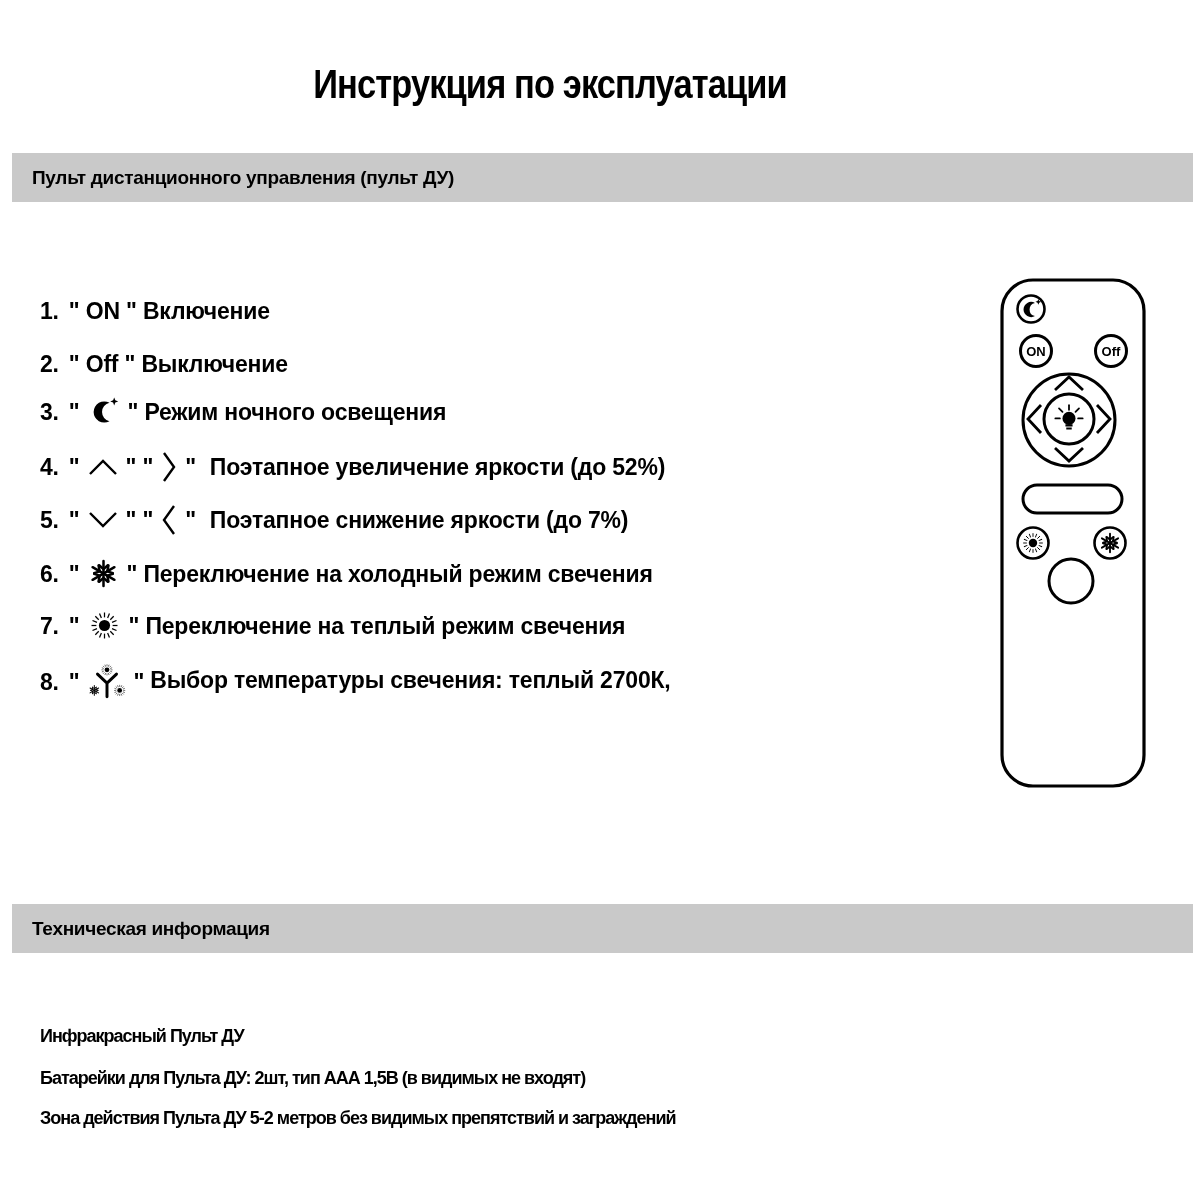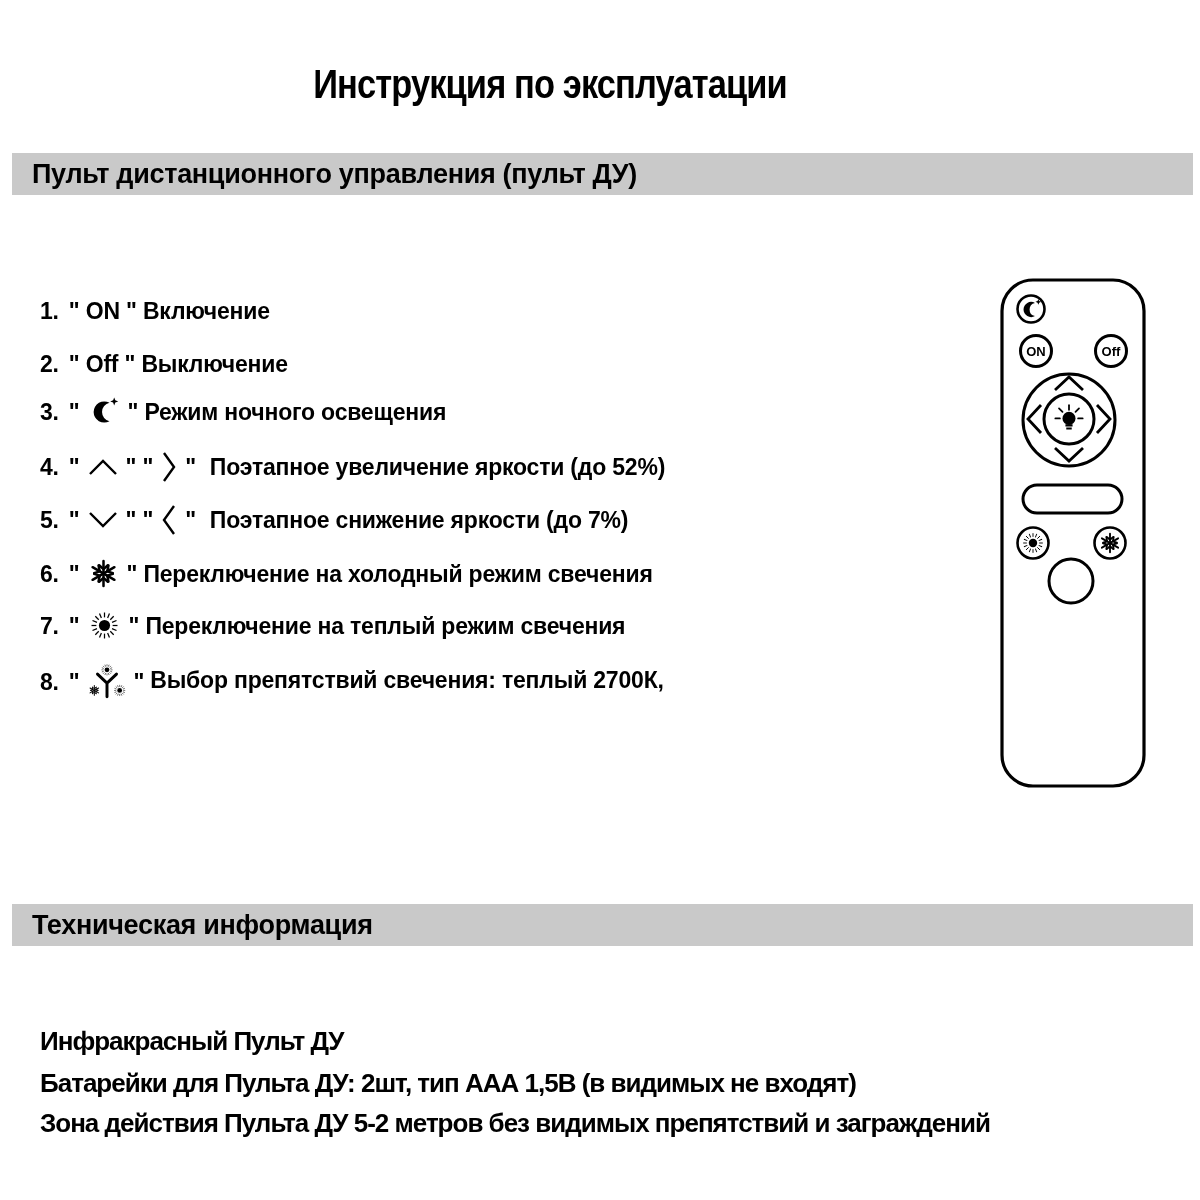--- a/index.html
+++ b/index.html
@@ -7,39 +7,39 @@
     width:1200px;height:1200px;position:relative;background:#ffffff;color:#000;
     font-family:"Liberation Sans", sans-serif;overflow:hidden;
   }
   .abs{position:absolute;}
   #page-title{
     top:62px;left:0;width:1100px;text-align:center;
     font-size:40px;font-weight:700;letter-spacing:-1px;
     transform:scaleX(.86);transform-origin:50% 50%;white-space:nowrap;
   }
   .bar{
-    left:12px;width:1181px;height:42px;background:#c9c9c9;
+    left:12px;width:1181px;height:49px;background:#c9c9c9;
     display:flex;align-items:center;box-sizing:border-box;padding-left:20px;
-    font-size:27px;font-weight:700;letter-spacing:-0.3px;white-space:nowrap;
+    font-size:19px;font-weight:700;letter-spacing:-0.3px;white-space:nowrap;
   }
   #bar-remote{top:153px;}
   #bar-tech{top:904px;}
   .li{
     position:absolute;left:40px;font-size:23px;font-weight:700;
     letter-spacing:-0.2px;white-space:nowrap;line-height:30px;
   }
   .li .num{display:inline-block;margin-right:10px;}
   .li svg.ic{vertical-align:middle;margin:0 8px;position:relative;top:-2px;}
   .li .lbl{margin-left:14px;}
   #li-8{display:flex;white-space:nowrap;}
   #li-8 .head{margin-right:6px;}
   #li-8 .txt{white-space:normal;line-height:33px;max-width:780px;}
   #li-8 .txt span{display:block;}
   .tech{
-    position:absolute;left:40px;font-size:26px;font-weight:700;
+    position:absolute;left:40px;font-size:18px;font-weight:700;
     letter-spacing:-1px;white-space:nowrap;
   }
   #tech-0{top:1026px;}
   #tech-1{top:1068px;}
   #tech-2{top:1108px;}
   #remote-svg{position:absolute;left:1000px;top:278px;}
   #icon-defs{position:absolute;width:0;height:0;overflow:hidden;}
 </style>
 </head>
 <body>
@@ -146,21 +146,21 @@
   <span class="num">7.</span><span>"</span><svg class="ic" width="33" height="33" viewBox="-16 -16 32 32">
       <use href="#i-sun"></use>
     </svg><span>" Переключение на теплый режим свечения</span>
 </div>
 
 <div class="li" id="li-8" style="top:664px">
   <span class="head"><span class="num">8.</span><span>"</span><svg class="ic" width="38" height="40" viewBox="-18 -18 36 36">
         <use href="#i-temp"></use>
       </svg><span>"</span></span>
   <span class="txt">
-    <span>Выбор препятствий свечения: теплый 2700К,</span>
+    <span>Выбор температуры свечения: теплый 2700К,</span>
   </span>
 </div>
 
 <svg id="remote-svg" width="146" height="510" viewBox="0 0 146 510">
   <rect x="2" y="2" width="142" height="506" rx="31" fill="#fff" stroke="#000" stroke-width="3.2"></rect>
   <g>
     <circle cx="31" cy="31" r="13.5" fill="none" stroke="#000" stroke-width="2.6"></circle>
     <use href="#i-moon" transform="translate(31,31.5) scale(0.72)"></use>
   </g>
   <g>

